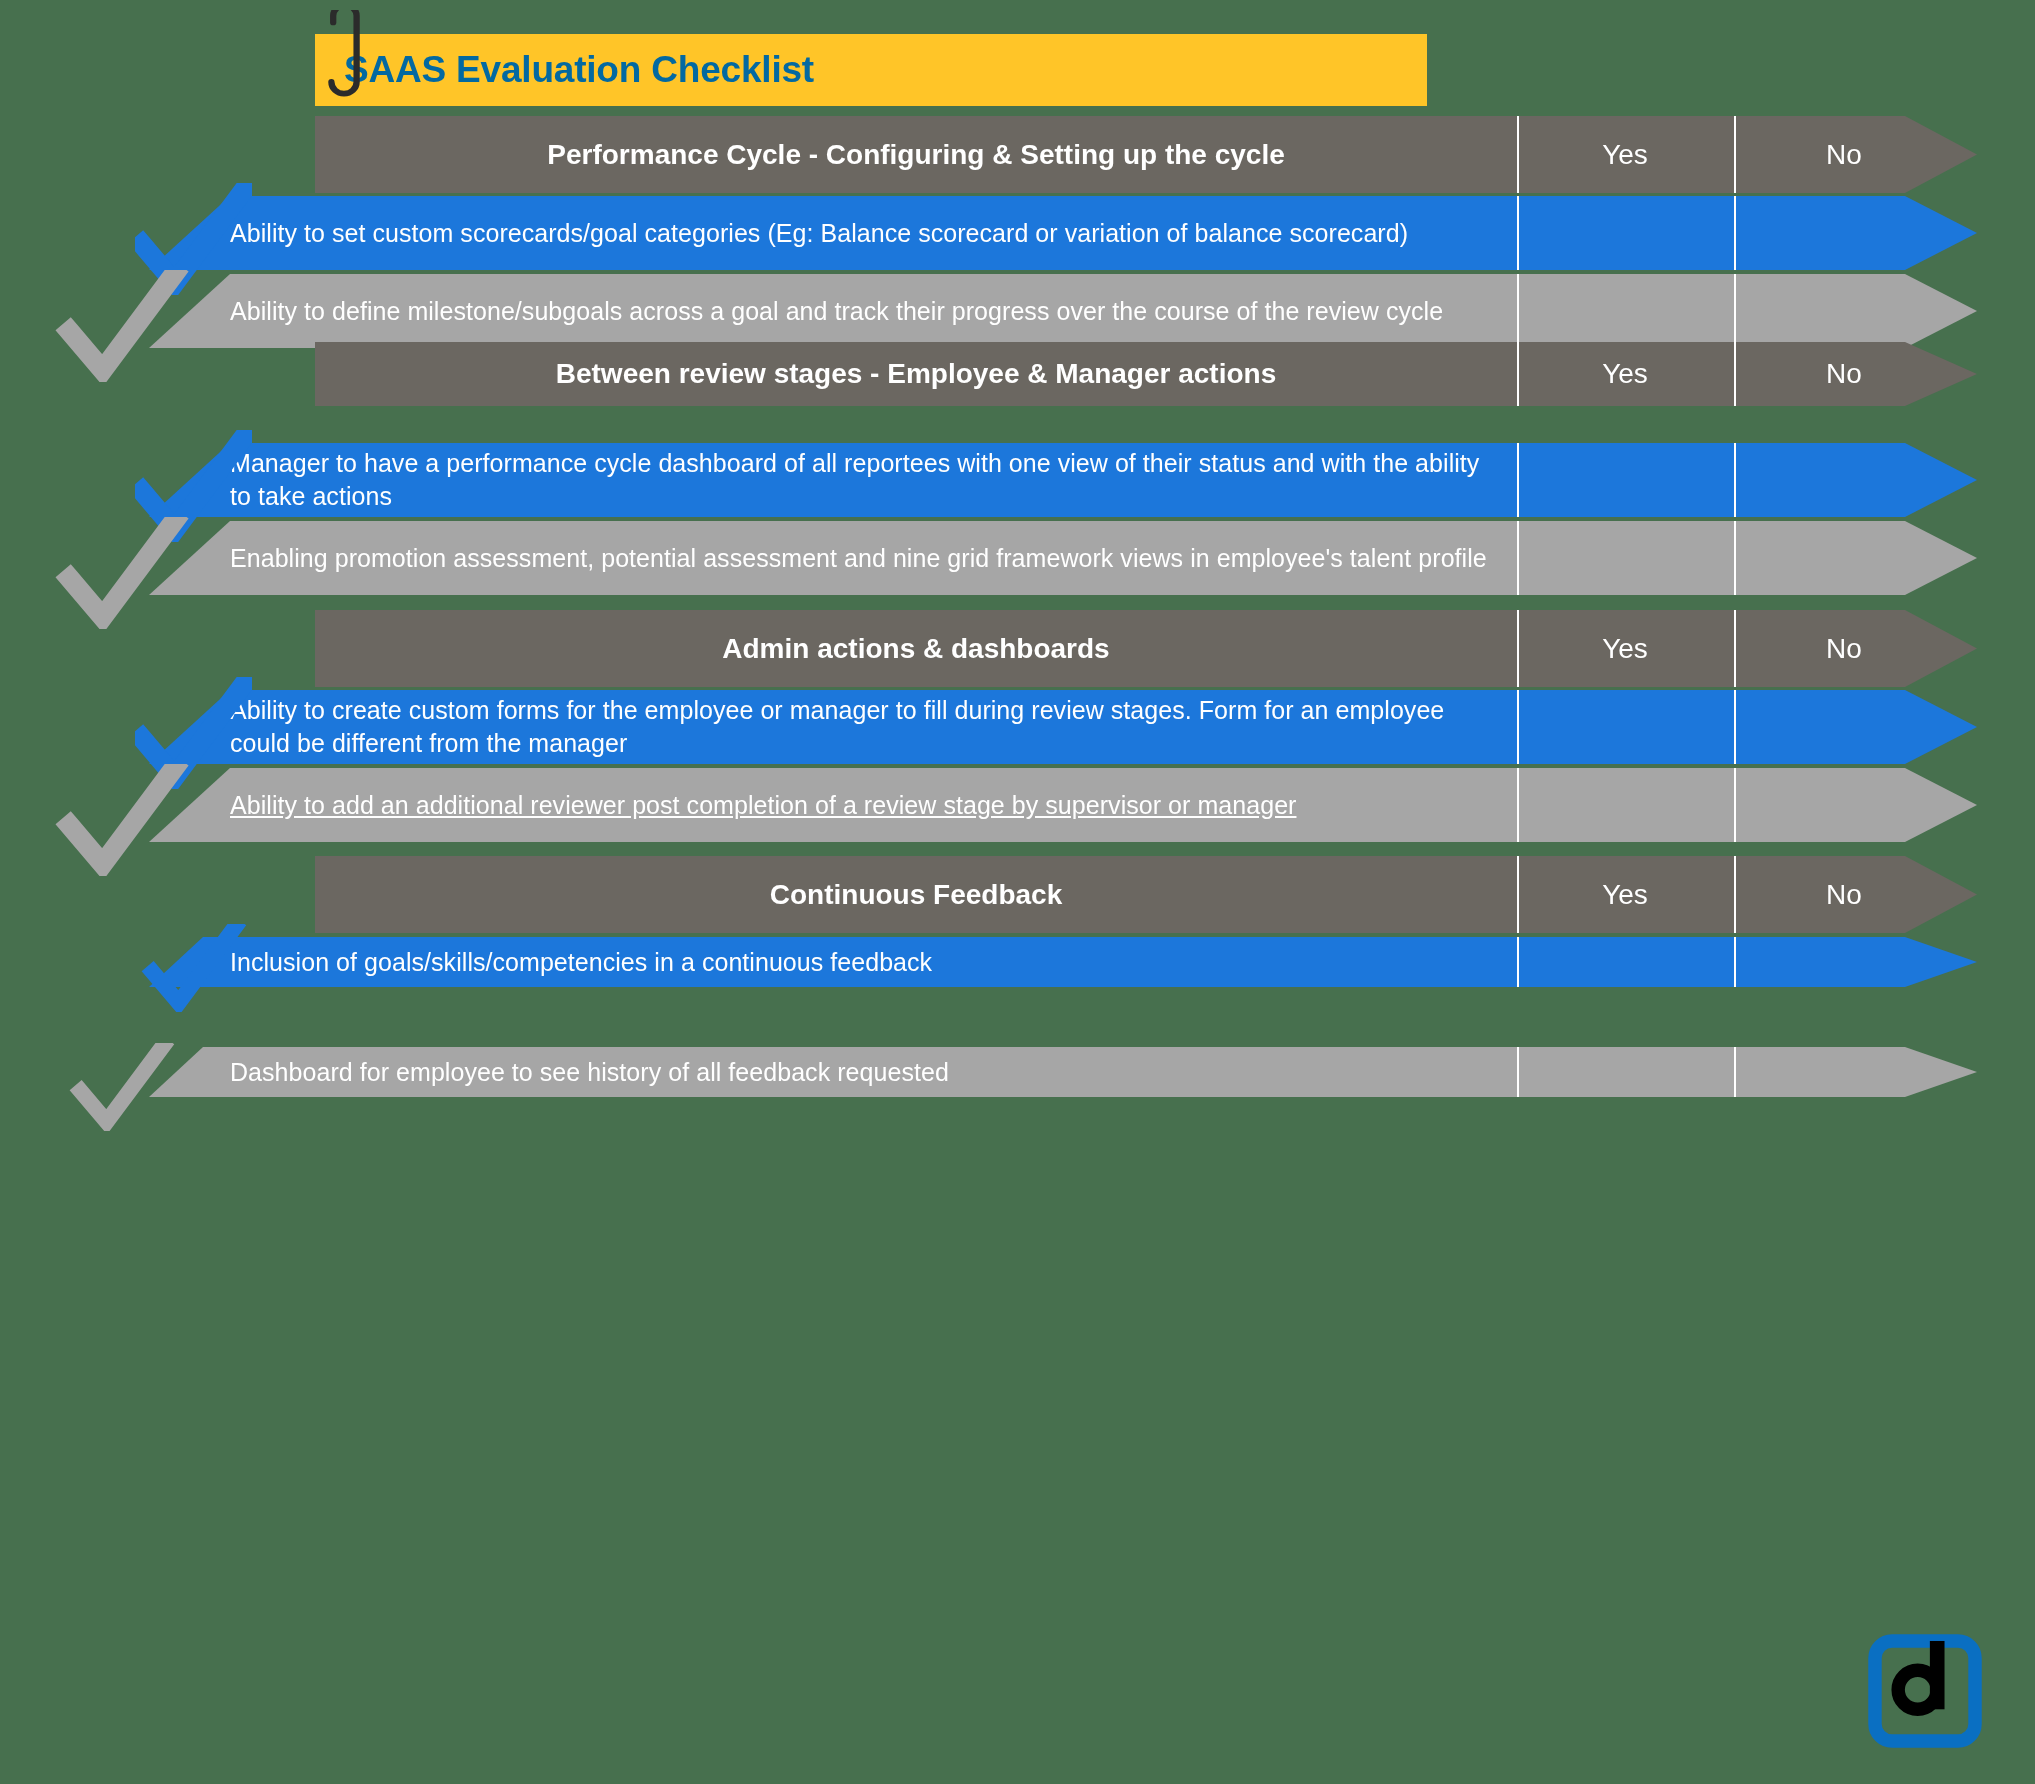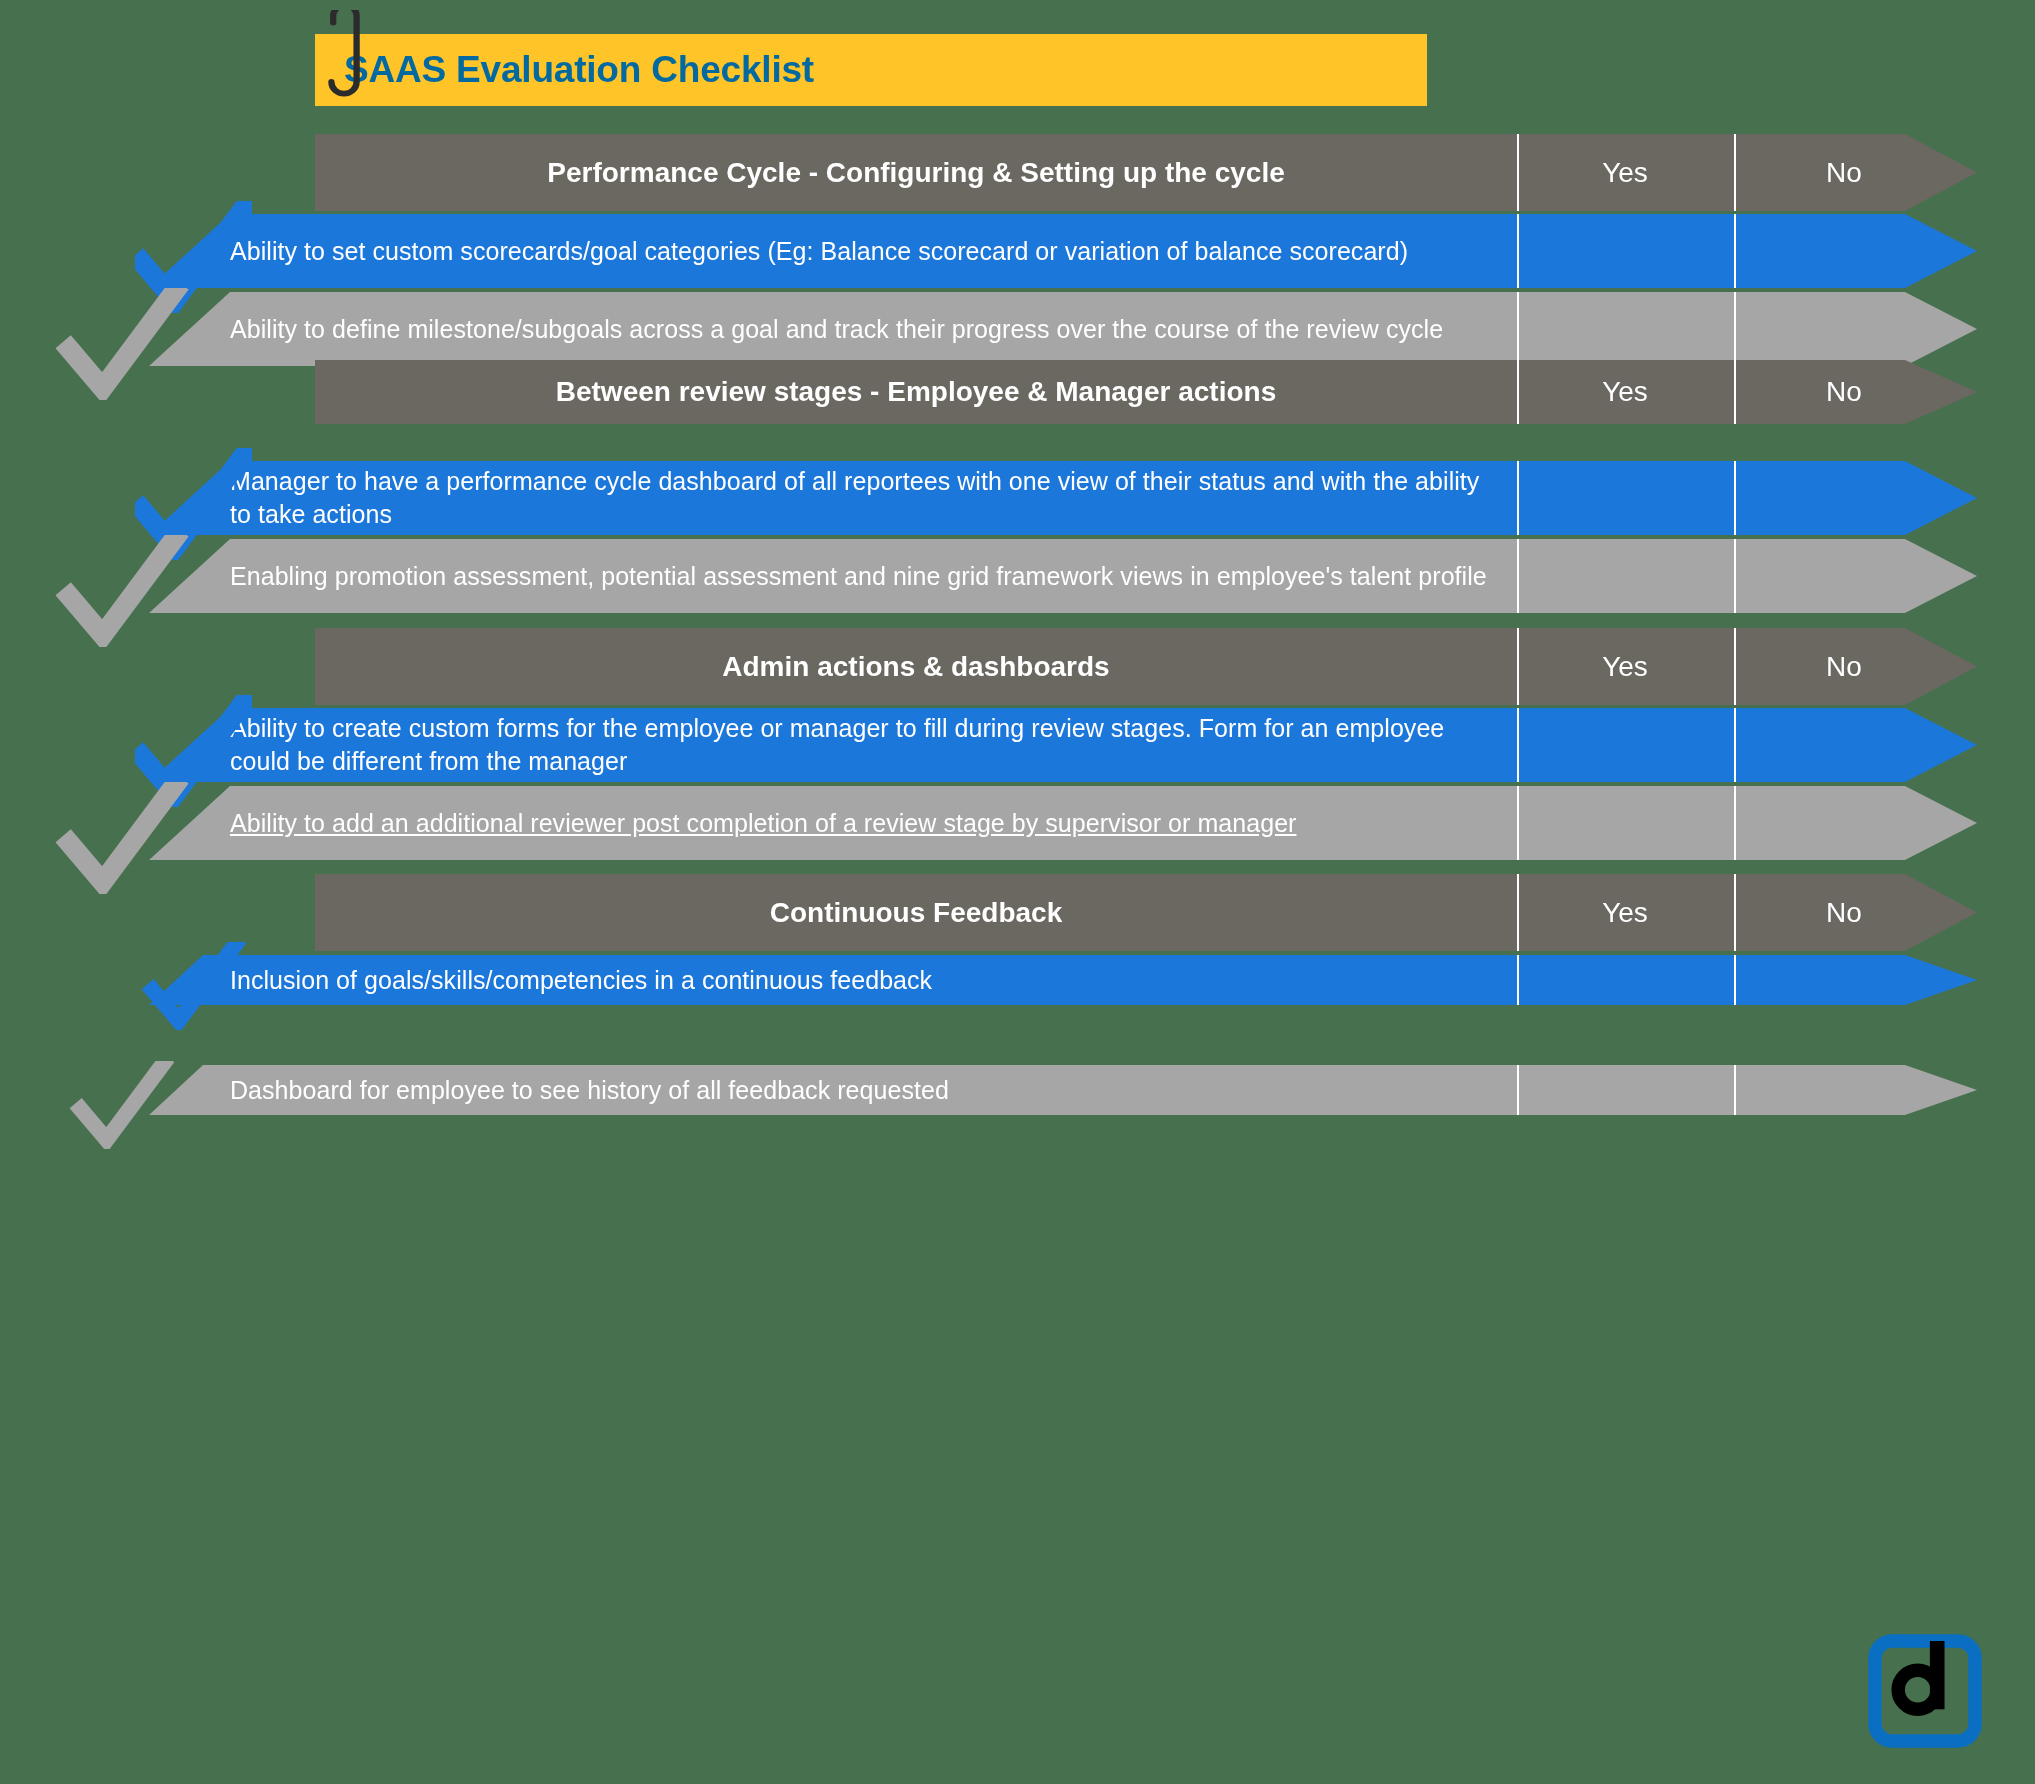--- a/index.html
+++ b/index.html
@@ -50,21 +50,20 @@
     left: 0;
     top: 0;
     width: 2035px;
     height: 1784px;
   }
 
   .band {
     position: absolute;
     left: 0;
     width: 2035px;
-    margin-top: 18px;
   }
 
   
   .shape {
     position: absolute;
     top: 0;
     height: 100%;
   }
 
   

